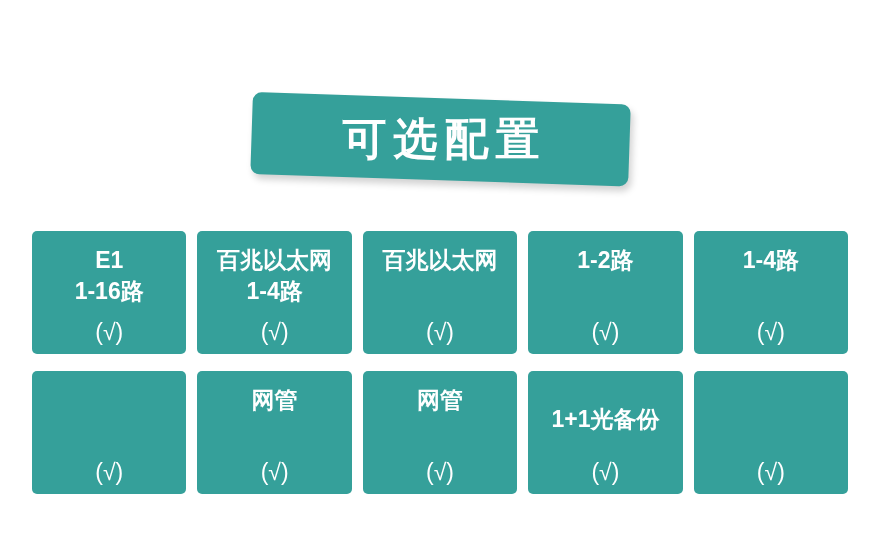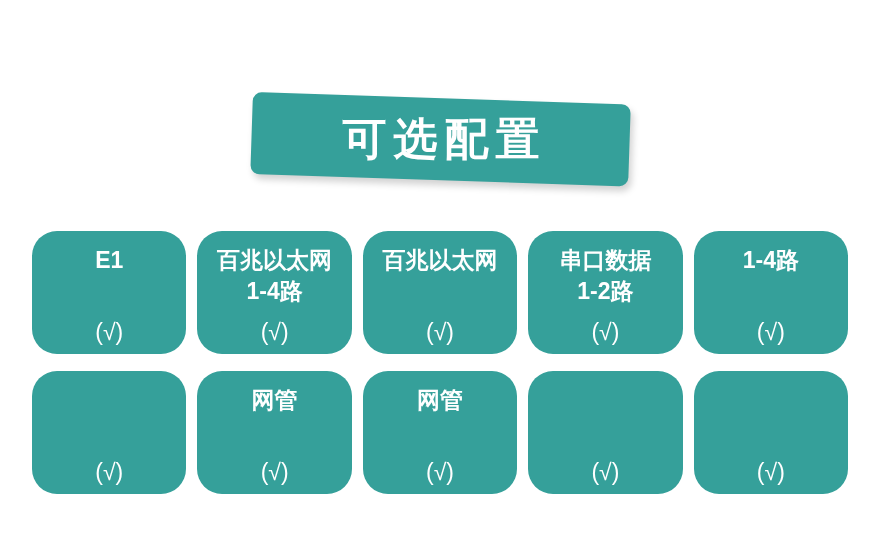--- a/index.html
+++ b/index.html
@@ -66,21 +66,21 @@
   .row {
     display: flex;
     gap: 11px;
     margin-bottom: 17px;
   }
 
   .cell {
     width: 156px;
     height: 123px;
     background: #35a09a;
-    border-radius: 25px;
+    border-radius: 5px;
     position: relative;
     display: flex;
     flex-direction: column;
     align-items: center;
     justify-content: flex-start;
     padding-top: 14px;
     overflow: visible;
   }
 
   .cell.center-mode {
@@ -129,20 +129,21 @@
     </div>
   </div>
 
   <div class="grid">
 
     <div class="row">
 
       <div class="cell">
         <div class="cell-lines">
           <span class="cell-line">E1</span>
+          <span class="cell-line">1-16路</span>
         </div>
         <span class="cell-check">(√)</span>
       </div>
 
       <div class="cell">
         <div class="cell-lines">
           <span class="cell-line">百兆以太网</span>
           <span class="cell-line">1-4路</span>
         </div>
         <span class="cell-check">(√)</span>
@@ -150,21 +151,20 @@
 
       <div class="cell">
         <div class="cell-lines">
           <span class="cell-line">百兆以太网</span>
         </div>
         <span class="cell-check">(√)</span>
       </div>
 
       <div class="cell">
         <div class="cell-lines">
-          <span class="cell-line">串口数据</span>
           <span class="cell-line">1-2路</span>
         </div>
         <span class="cell-check">(√)</span>
       </div>
 
       <div class="cell">
         <div class="cell-lines">
           <span class="cell-line">1-4路</span>
         </div>
         <span class="cell-check">(√)</span>
@@ -186,20 +186,23 @@
       </div>
 
       <div class="cell">
         <div class="cell-lines">
           <span class="cell-line">网管</span>
         </div>
         <span class="cell-check">(√)</span>
       </div>
 
       <div class="cell center-mode">
+        <div class="cell-lines">
+          <span class="cell-line">1+1光备份</span>
+        </div>
         <span class="cell-check">(√)</span>
       </div>
 
       <div class="cell center-mode">
         <span class="cell-check">(√)</span>
       </div>
 
     </div>
   </div>
 

